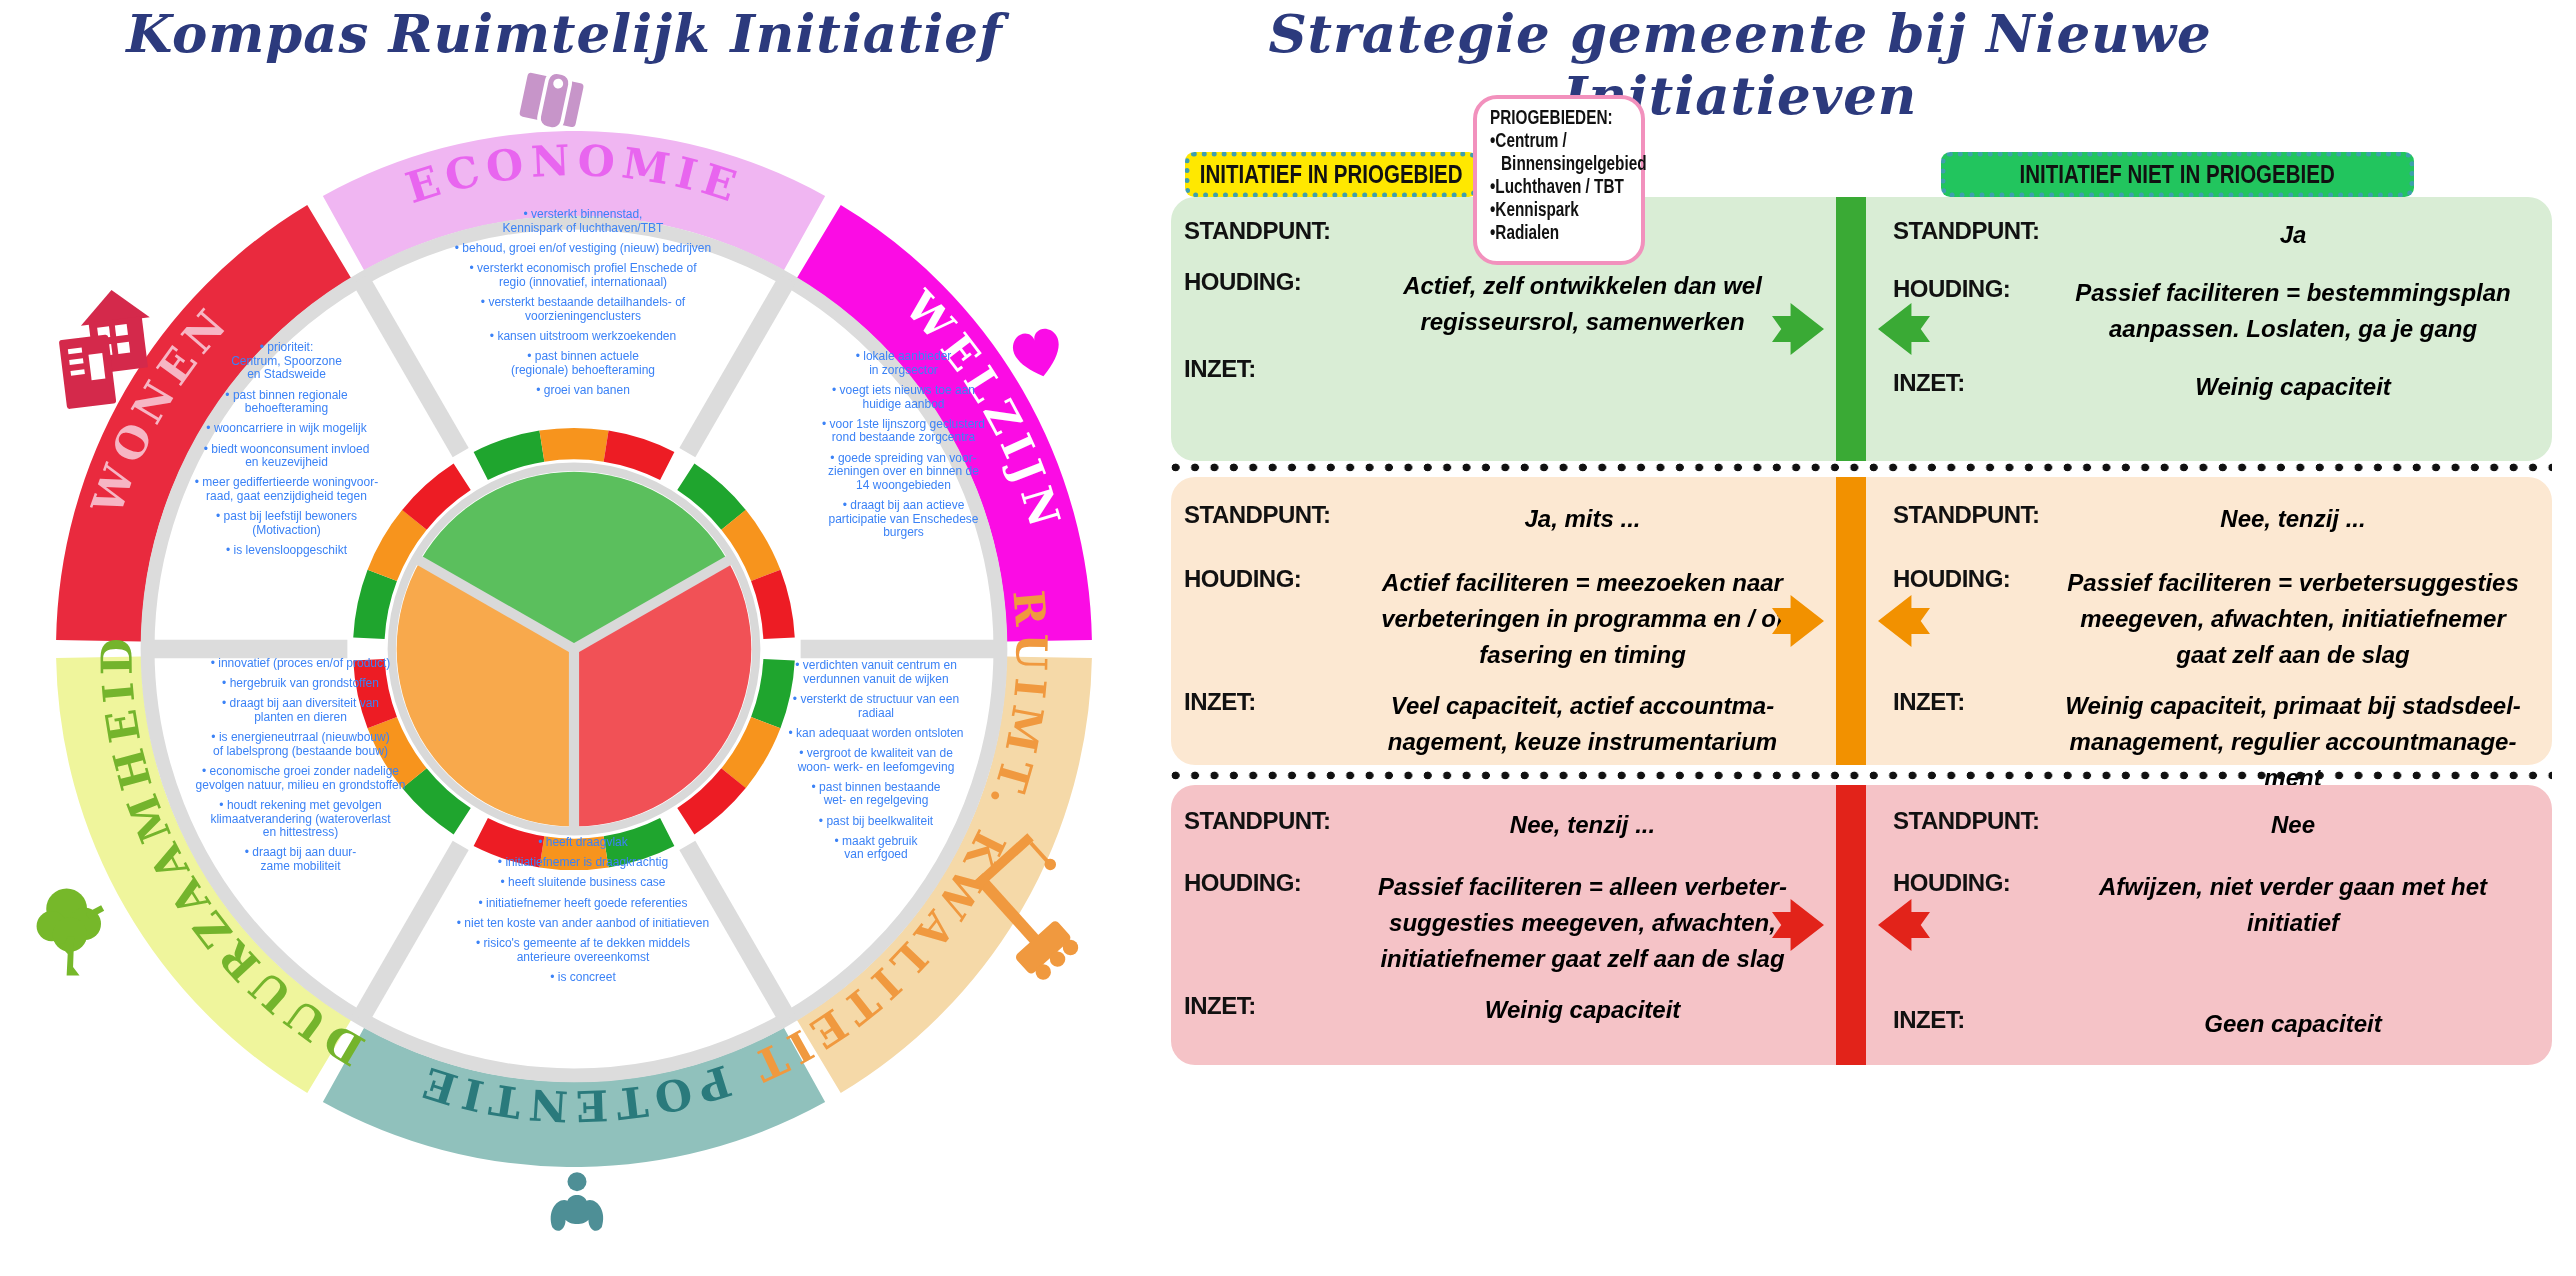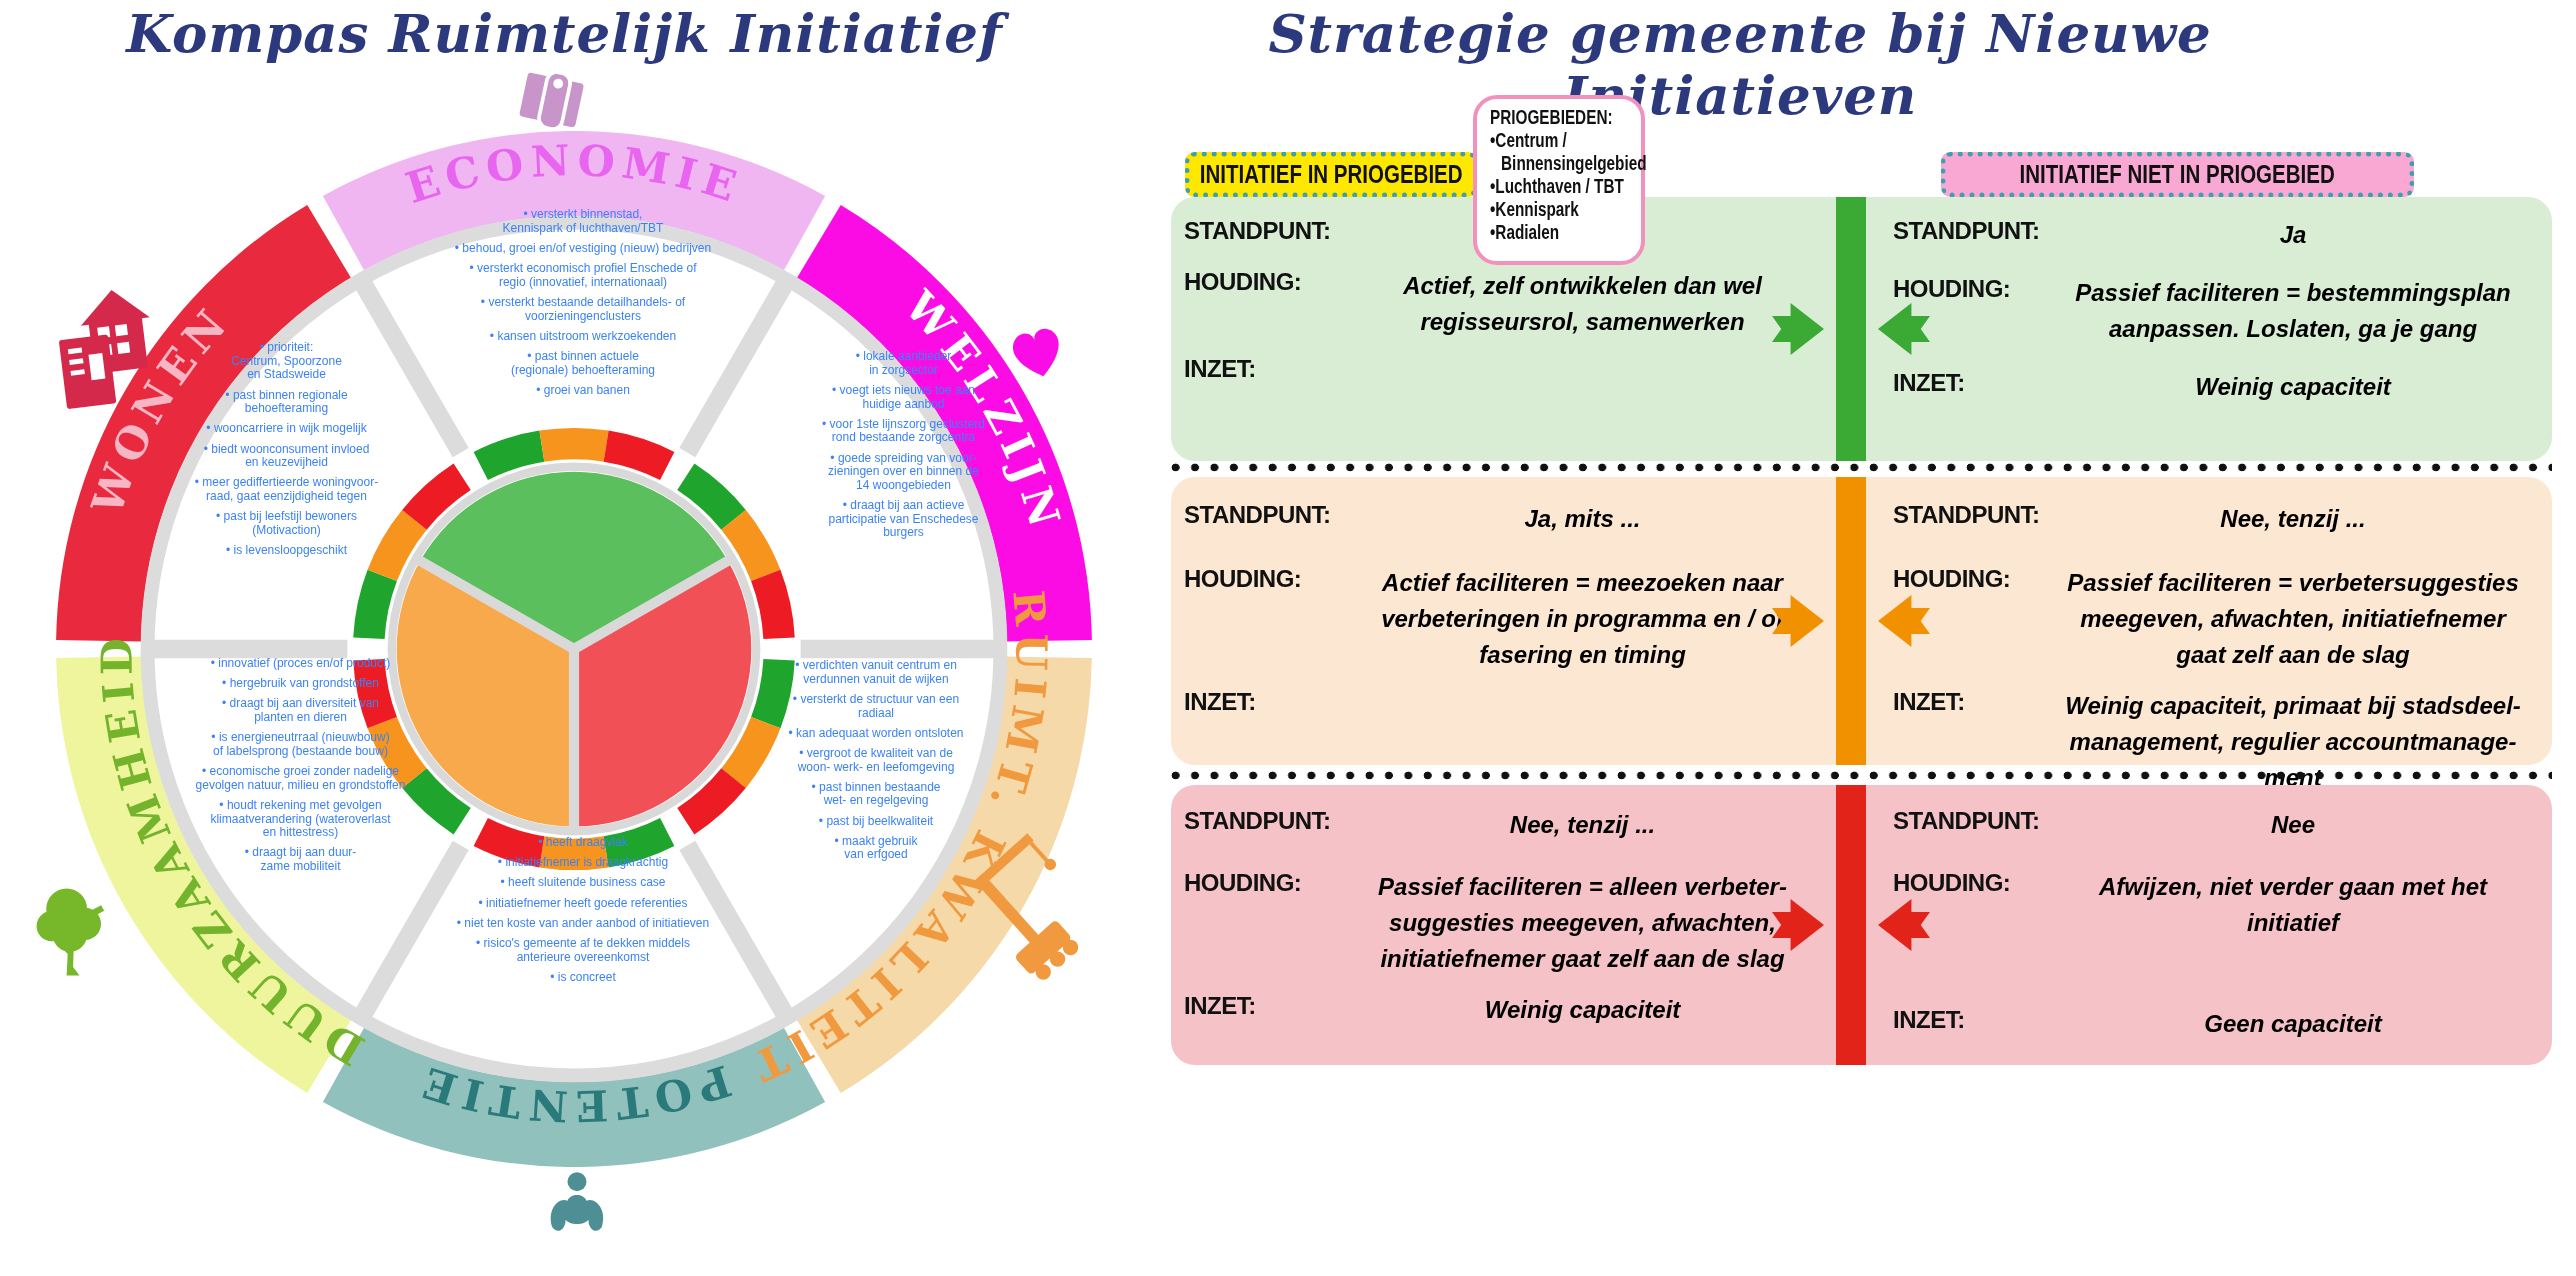--- a/index.html
+++ b/index.html
@@ -21,21 +21,21 @@
 
   
   .icon{position:absolute;z-index:2;}
 
   
   .col-header{position:absolute;border:5.6px dotted #3f9fae;border-radius:9.3px;height:35px;
               display:flex;align-items:center;justify-content:center;z-index:4;}
   .col-header .ht{font-weight:bold;font-size:25px;color:#111;white-space:nowrap;
                   display:inline-block;transform:scaleX(.82);}
   #header-in{left:1185px;top:152px;width:283px;background:#ffe800;}
-  #header-uit{left:1941px;top:152px;width:463px;background:#f9a8d4;}
+  #header-uit{left:1941px;top:152px;width:463px;background:#22c55e;}
 
   #prio-box{position:absolute;left:1473px;top:95px;width:172px;height:170px;background:#fff;
             border:4.6px solid #f291bd;border-radius:24px;z-index:6;padding:7.4px 0 0 13px;box-sizing:border-box;}
   .prio-inner{width:209px;transform:scaleX(.79);transform-origin:0 0;font-weight:bold;font-size:19.4px;
               color:#111;line-height:1.18;}
   .pitem{padding-left:14px;text-indent:-14px;}
   .pitem::before{content:"\2022 ";}
 
   .rrow{position:absolute;left:1171px;width:1381px;border-radius:24px;z-index:1;}
   .rrow.green{background:#d9edd5;}
@@ -345,20 +345,22 @@
         <span class="pvalue">Ja, mits ...</span>
       </div>
     <div class="pair">
         <span class="plabel">HOUDING:</span>
         <span class="pvalue">Actief faciliteren = meezoeken naar
 verbeteringen in programma en / of
 fasering en timing</span>
       </div>
     <div class="pair">
         <span class="plabel">INZET:</span>
+        <span class="pvalue">Veel capaciteit, actief accountma-
+nagement, keuze instrumentarium</span>
       </div>
   </div>
   <div class="rbar"></div>
   <svg class="arrow ar" viewBox="0 0 56 60">
       <polygon points="0,16 20,16 20,2 56,30 20,58 20,44 0,44 10,30" fill="#f29100"></polygon>
     </svg>
   <svg class="arrow al" viewBox="0 0 56 60">
       <polygon points="0,16 20,16 20,2 56,30 20,58 20,44 0,44 10,30" fill="#f29100"></polygon>
     </svg>
   <div class="cell r" style="padding-top:24px;">

